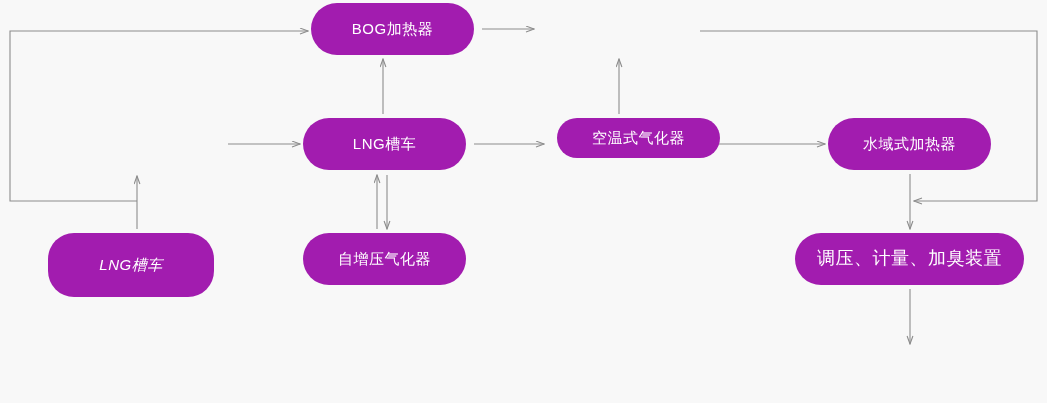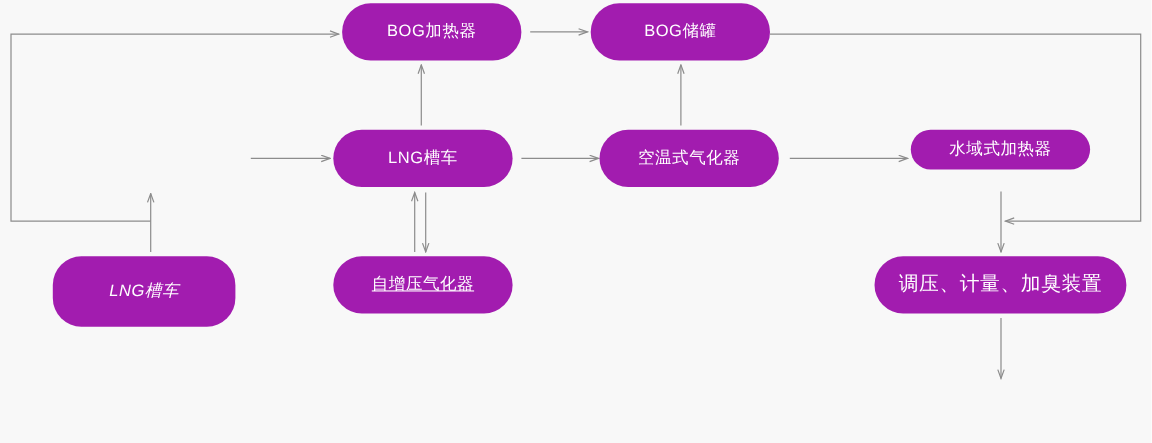--- a/index.html
+++ b/index.html
@@ -81,42 +81,39 @@
       <path d="M137,201 L10,201 L10,31 L308,31" marker-end="url(#ah)"></path>
 
       <path d="M700,31 L1037,31 L1037,201 L914,201" marker-end="url(#ah)"></path>
     </g>
   </svg>
 
   <div class="node" style="left:311px; top:3px; width:163px; height:52px;">
     <span class="node-label">BOG加热器</span>
   </div>
 
-  <div class="node" style="left:537px; top:3px; width:163px; height:52px;">
-    <span class="node-label">BOG储罐</span>
-  </div>
 
 
   <div class="node" style="left:303px; top:118px; width:163px; height:52px;">
     <span class="node-label">LNG槽车</span>
   </div>
 
-  <div class="node" style="left:545px; top:118px; width:163px; height:52px;">
+  <div class="node" style="left:557px; top:118px; width:163px; height:40px;">
     <span class="node-label">空温式气化器</span>
   </div>
 
-  <div class="node" style="left:828px; top:118px; width:163px; height:36px;">
+  <div class="node" style="left:828px; top:118px; width:163px; height:52px;">
     <span class="node-label">水域式加热器</span>
   </div>
 
   <div class="node" style="left:48px; top:233px; width:166px; height:64px;font-style:italic;">
     <span class="node-label">LNG槽车</span>
   </div>
 
-  <div class="node" style="left:303px; top:233px; width:163px; height:52px;text-decoration:underline;">
+  <div class="node" style="left:303px; top:233px; width:163px; height:52px;">
     <span class="node-label">自增压气化器</span>
   </div>
 
   <div class="node" style="left:795px; top:233px; width:229px; height:52px;">
     <span class="node-label sm">调压、计量、加臭装置</span>
   </div>
 
 
 </div>
 

